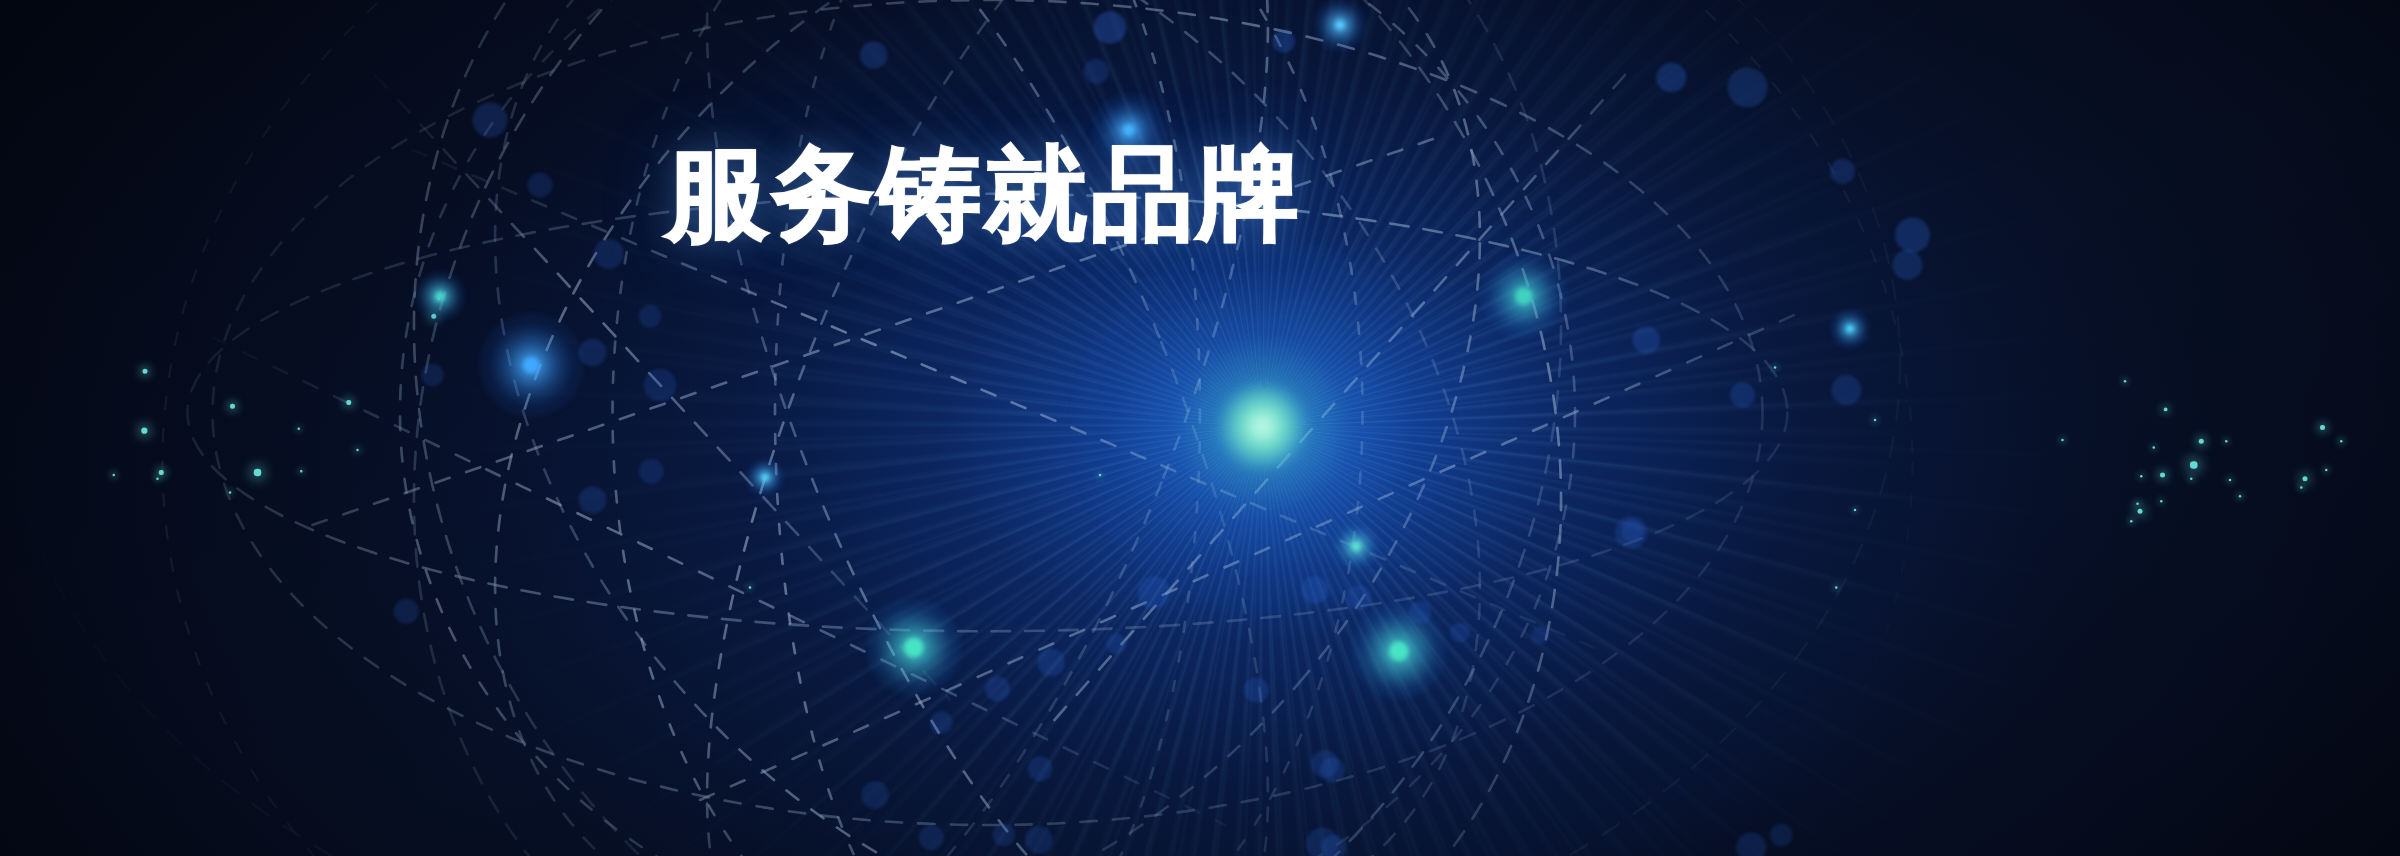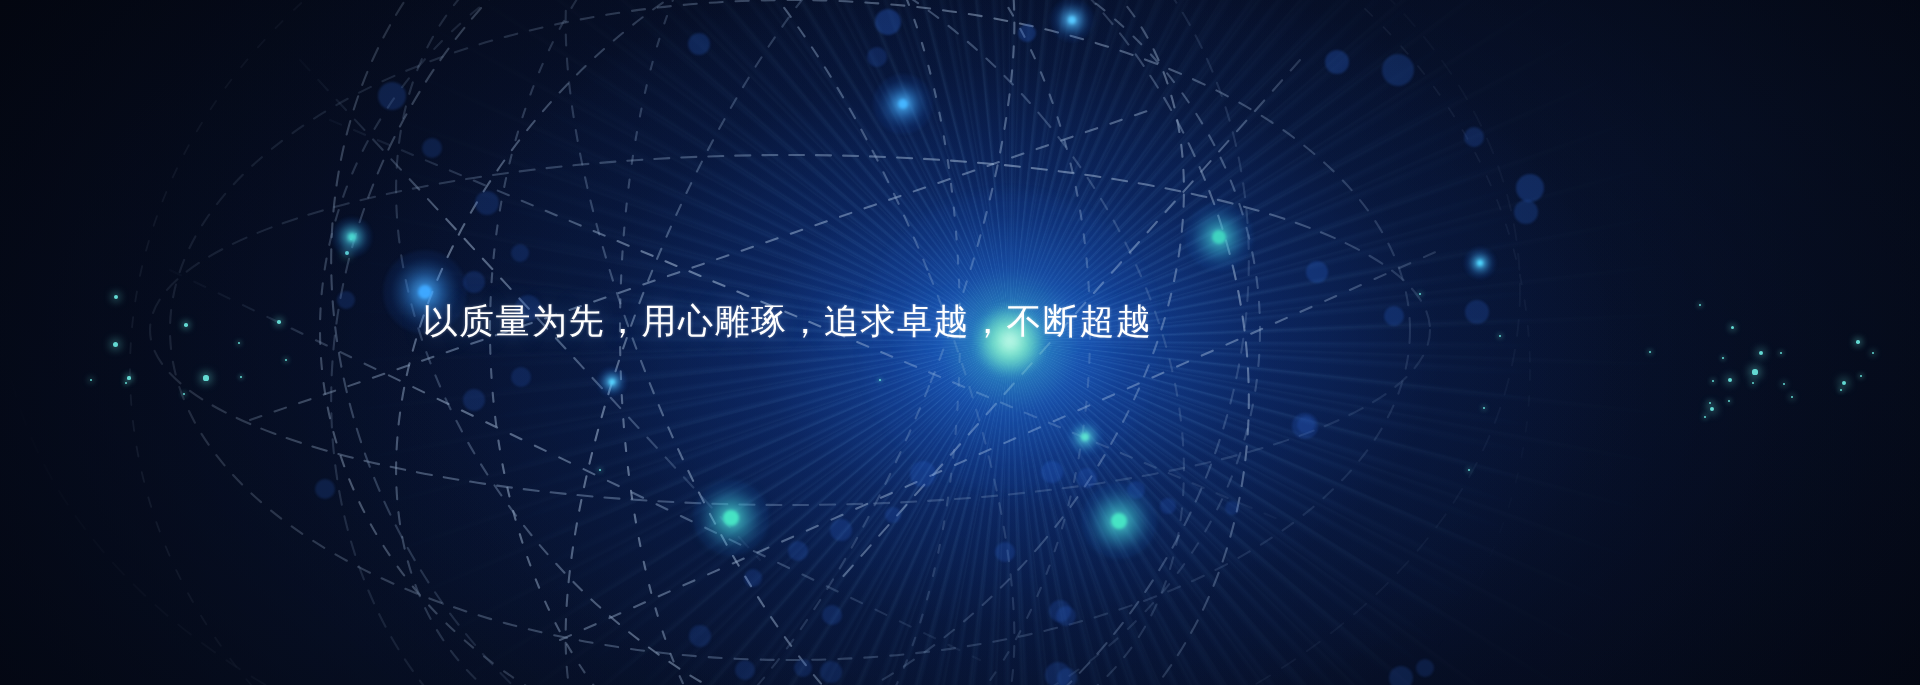--- a/index.html
+++ b/index.html
@@ -362,17 +362,17 @@
       <div class="glow-node" style="left: 1067px; top: 419px; width: 36px; height: 36px; background: radial-gradient(circle, rgba(90, 180, 255, 0.55) 0%, rgba(50, 130, 235, 0.3) 28%, rgba(30, 90, 200, 0.12) 58%, rgba(20, 60, 160, 0) 100%); filter: blur(1.5px);">
         <i style="left: 14px; top: 14px; width: 8px; height: 8px; background: rgb(90, 224, 208); box-shadow: rgb(90, 224, 208) 0px 0px 12px 3.6px;"></i>
       </div>
       <div class="glow-node" style="left: 597px; top: 367px; width: 30px; height: 30px; background: radial-gradient(circle, rgba(90, 180, 255, 0.55) 0%, rgba(50, 130, 235, 0.3) 28%, rgba(30, 90, 200, 0.12) 58%, rgba(20, 60, 160, 0) 100%); filter: blur(1.5px);">
         <i style="left: 12px; top: 12px; width: 6px; height: 6px; background: rgb(87, 212, 255); box-shadow: rgb(87, 212, 255) 0px 0px 9px 2.7px;"></i>
       </div>
     </div>
 
   <div id="content">
     <div id="title-block">
+      <h1 id="main-title">服务铸就品牌</h1>
     </div>
-    <div id="tagline">以质量为先，用心雕琢，追求卓越，不断超越</div>
   </div>
 
 </div>
 
 </body></html>

